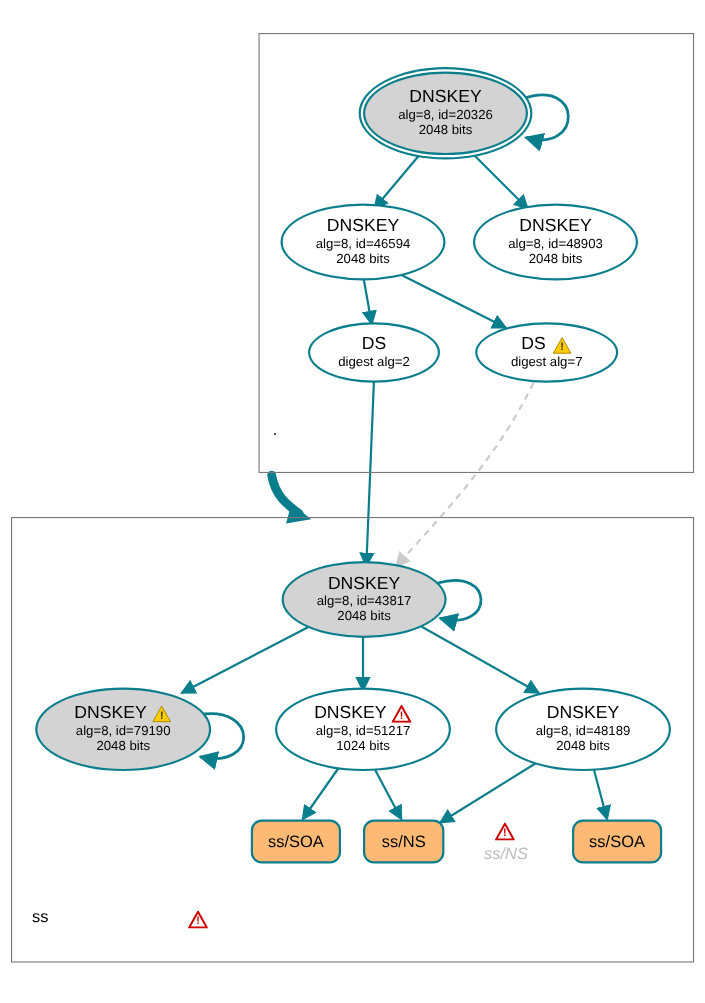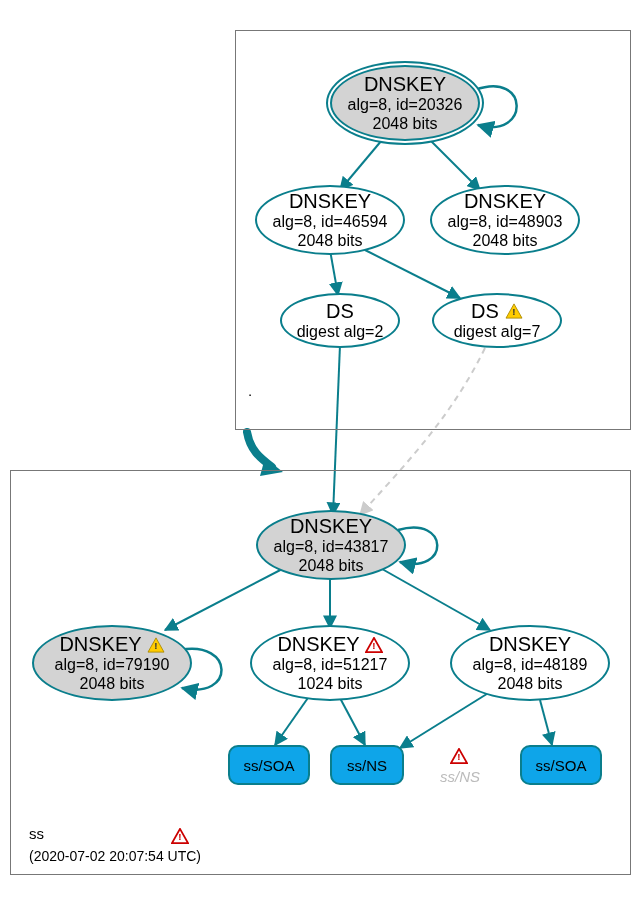--- a/index.html
+++ b/index.html
@@ -36,29 +36,29 @@
   .node.filled {
     background: #d3d3d3;
   }
   .record {
     position: absolute;
     border: 2px solid #0a7e8c;
     border-radius: 10px;
     display: flex;
     align-items: center;
     justify-content: center;
-    background: #0ea5e9;
+    background: #fdba74;
     font-size: 15px;
     box-sizing: border-box;
   }
   .title {
-    font-size: 20px;
+    font-size: 16px;
   }
   .sub {
-    font-size: 16px;
+    font-size: 12px;
   }
   .zone-label {
     position: absolute;
     font-size: 15px;
   }
   .zone-ts {
     position: absolute;
     font-size: 14px;
   }
   svg.edges {
@@ -129,21 +129,20 @@
 
   <path d="M 540 700 L 552 745" stroke="#0a7e8c" stroke-width="2" fill="none" marker-end="url(#arrow-teal)"></path>
 </svg>
 
 <div class="zone" style="left:235px; top:30px; width:396px; height:400px;">
   <div class="zone-label" style="left:12px; bottom:30px;">.</div>
 </div>
 
 <div class="zone" style="left:10px; top:470px; width:621px; height:405px;">
   <div class="zone-label" style="left:18px; bottom:32px;">ss</div>
-  <div class="zone-ts" style="left:18px; bottom:10px;">(2020-07-02 20:07:54 UTC)</div>
   <span class="warn-tri" style="position:absolute; left:160px; bottom:30px;">
     <svg viewBox="0 0 20 18">
         <path d="M10 1 L19 17 L1 17 Z" fill="#fff" stroke="#c00" stroke-width="2"></path>
         <text x="10" y="14" text-anchor="middle" font-size="11" font-weight="bold" fill="#c00">!</text>
       </svg>
   </span>
 </div>
 
 <div class="node filled double" style="left:330px; top:65px; width:150px; height:76px;">
   <span class="title">DNSKEY</span>

